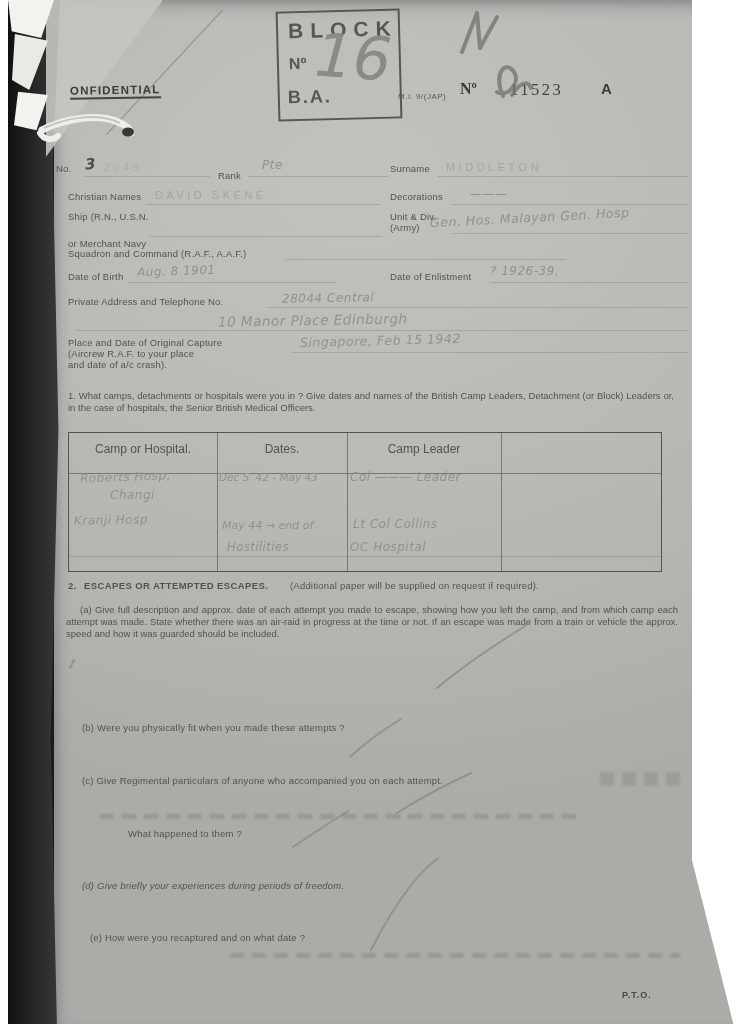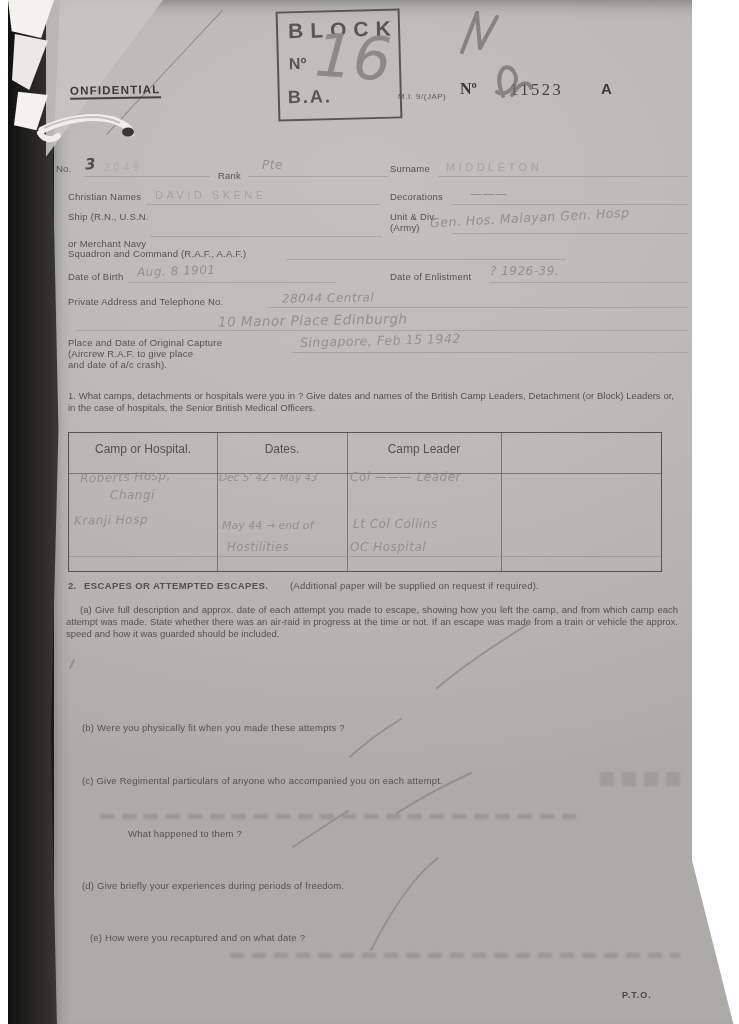--- a/index.html
+++ b/index.html
@@ -144,21 +144,21 @@
   <div class="fline" style="left:128px;top:282px;width:208px;"></div>
   <div class="fline" style="left:490px;top:282px;width:198px;"></div>
 
   <div class="lbl" style="left:68px;top:296px;">Private Address and Telephone No.</div>
   <div class="hw" style="left:282px;top:291px;transform:rotate(-1deg);">28044 Central</div>
   <div class="fline" style="left:268px;top:307px;width:420px;"></div>
   <div class="hw" style="left:218px;top:312px;font-size:13.5px;transform:rotate(-1deg);">10 Manor Place Edinburgh</div>
   <div class="fline" style="left:76px;top:330px;width:612px;"></div>
 
   <div class="lbl" style="left:68px;top:337px;">Place and Date of Original Capture</div>
-  <div class="lbl" style="left:68px;top:348px;">(Aircrew R.A.F. to give place</div>
+  <div class="lbl" style="left:68px;top:348px;">(Aircrew R.A.F. to your place</div>
   <div class="lbl" style="left:68px;top:359px;">and date of a/c crash).</div>
   <div class="hw" style="left:300px;top:333px;font-size:12.5px;transform:rotate(-1.5deg);">Singapore,    Feb 15 1942</div>
   <div class="fline" style="left:292px;top:352px;width:396px;"></div>
 
   <div class="para" style="left:68px;top:390px;width:606px;">1.    What camps, detachments or hospitals were you in ?    Give dates and names of the British Camp Leaders,  Detachment (or Block) Leaders or, in the case of hospitals, the Senior British Medical Officers.</div>
 
   <div class="ftable">
     <div class="vline" style="left:148px;"></div>
     <div class="vline" style="left:278px;"></div>
     <div class="vline" style="left:432px;"></div>
@@ -178,21 +178,21 @@
   <div class="hw" style="left:353px;top:517px;font-size:12px;">Lt Col Collins</div>
   <div class="hw" style="left:350px;top:540px;font-size:12px;">OC Hospital</div>
 
   <div class="lbl" style="left:68px;top:580px;font-weight:bold;">2.</div>
   <div class="lbl" style="left:84px;top:580px;font-weight:bold;letter-spacing:.4px;">ESCAPES OR ATTEMPTED ESCAPES.</div>
   <div class="lbl" style="left:290px;top:580px;">(Additional paper will be supplied on request if required).</div>
   <div class="para" style="left:66px;top:604px;width:612px;text-indent:14px;">(a)   Give full description and approx. date of each attempt you made to escape, showing how you left the camp,  and from which camp each attempt was made.   State whether there was an air-raid in progress at the time or not.   If  an escape was made from a train or vehicle the approx. speed and how it was guarded should be included.</div>
   <div class="lbl" style="left:82px;top:722px;">(b)   Were you physically fit when you made these attempts ?</div>
   <div class="lbl" style="left:82px;top:775px;">(c)   Give Regimental particulars of anyone who accompanied you on each attempt.</div>
   <div class="lbl" style="left:128px;top:828px;">What happened to them ?</div>
-  <div class="lbl" style="left:82px;top:880px;">(d)   Give briefly your experiences during periods of freedom.</div>
+  <div class="lbl" style="left:82px;top:880px;font-style:italic;">(d)   Give briefly your experiences during periods of freedom.</div>
   <div class="lbl" style="left:82px;top:932px;margin-left:8px;">(e)   How were you recaptured and on what date ?</div>
 
   <svg class="overlay" width="739" height="1024">
     <g stroke="#8e8d87" stroke-width="2" fill="none" stroke-linecap="round" opacity=".85">
       <path d="M437,688 Q470,660 530,623"></path>
       <path d="M350,757 Q370,738 401,719"></path>
       <path d="M397,813 Q430,792 471,773"></path>
       <path d="M293,847 Q318,830 348,811"></path>
       <path d="M371,950 Q390,912 412,884 Q425,868 438,858"></path>
       <path d="M70,668 L74,660"></path>

